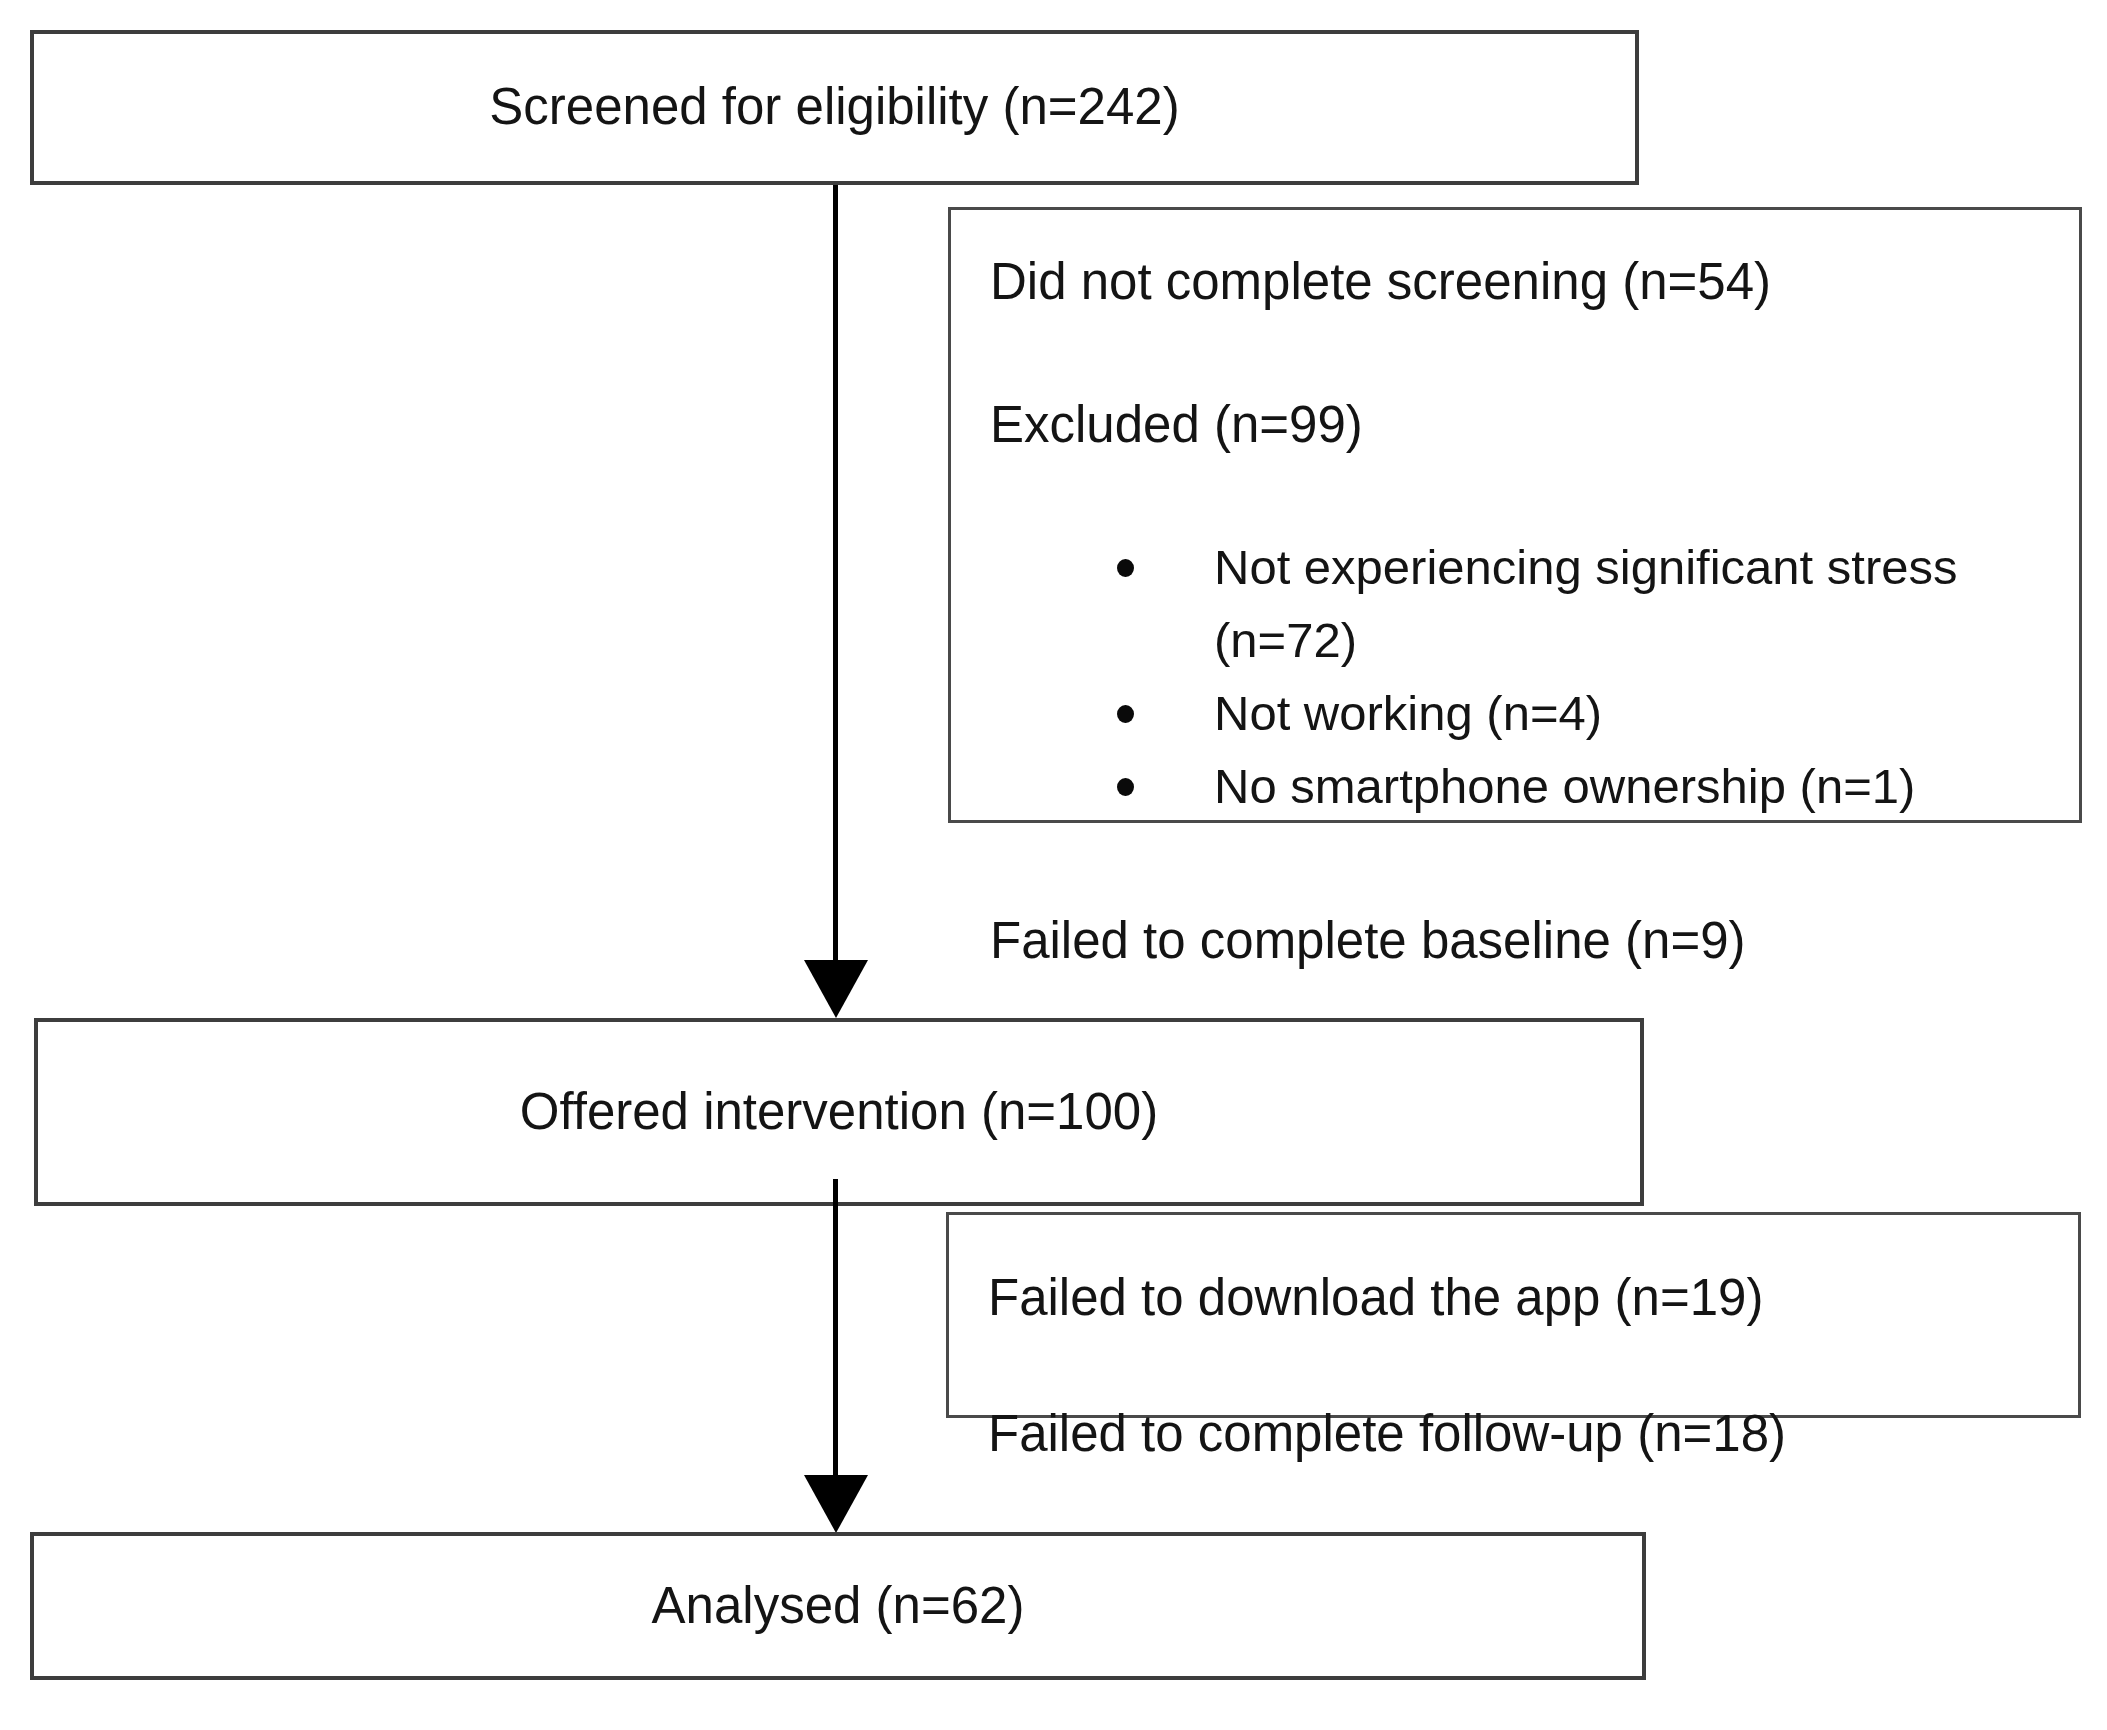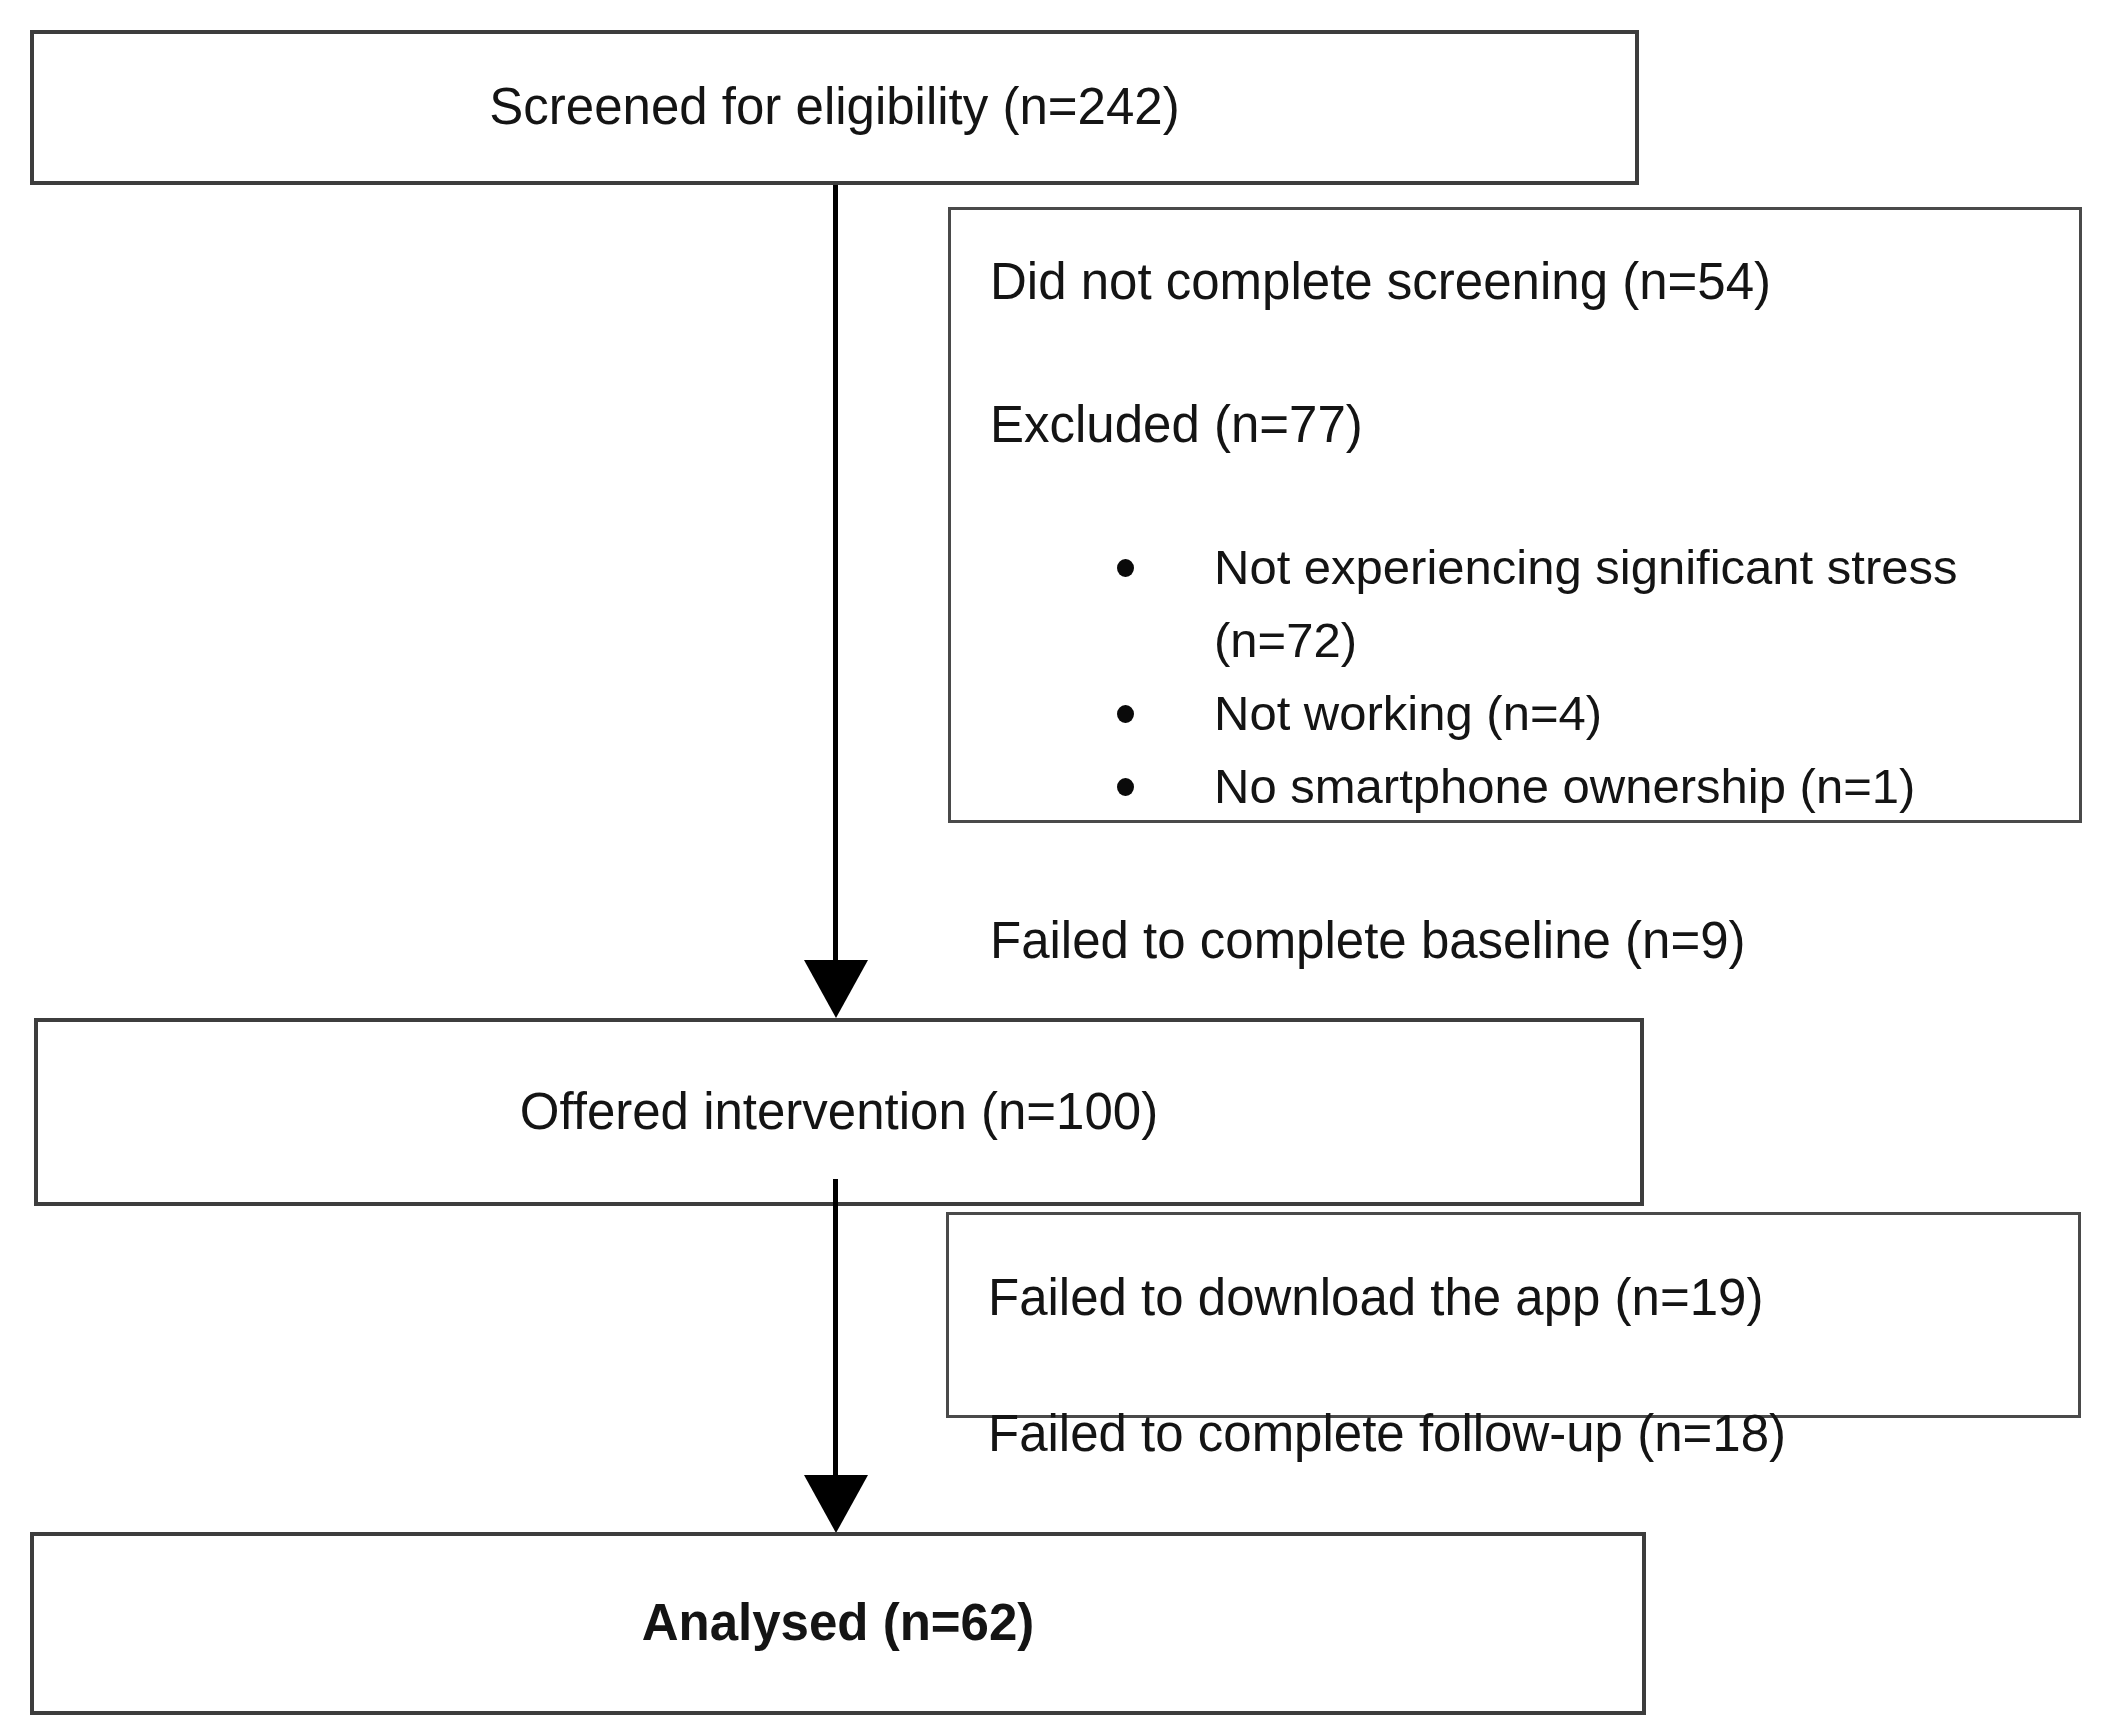--- a/index.html
+++ b/index.html
@@ -35,21 +35,21 @@
     font-size: 51px;
     line-height: 1.1;
     white-space: nowrap;
     color: #141414;
   }
   
   .box-screened { left: 30px; top: 30px; width: 1609px; height: 155px; }
   
   .box-offered { left: 34px; top: 1018px; width: 1610px; height: 188px; }
   
-  .box-analysed { left: 30px; top: 1532px; width: 1616px; height: 183px; font-weight: bold; }
+  .box-analysed { left: 30px; top: 1532px; width: 1616px; height: 148px; }
   
   .box-excl1 { left: 948px; top: 207px; width: 1134px; height: 616px;
                padding: 35px 28px 0 39px; }
   .box-excl2 { left: 946px; top: 1212px; width: 1135px; height: 206px;
                padding: 46px 28px 0 39px; }
 
   .side-box p {
     margin: 0;
     font-size: 51px;
     line-height: 73px;
@@ -112,21 +112,21 @@
 
   <div class="box main-box box-screened">
     <span class="main-label">Screened for eligibility (n=242)</span>
   </div>
 
   <div class="arrow-line arrow-line-1"></div>
   <div class="arrow-head arrow-head-1"></div>
 
   <div class="box side-box box-excl1">
     <p>Did not complete screening (n=54)</p>
-    <p class="excl1-line2">Excluded (n=77)</p>
+    <p class="excl1-line2">Excluded (n=99)</p>
     <ul class="bullet-list">
       <li>
         <span class="bullet-dot"></span>
         <span class="bullet-text">Not experiencing significant stress (n=72)</span>
       </li>
       <li>
         <span class="bullet-dot"></span>
         <span class="bullet-text">Not working (n=4)</span>
       </li>
       <li>

